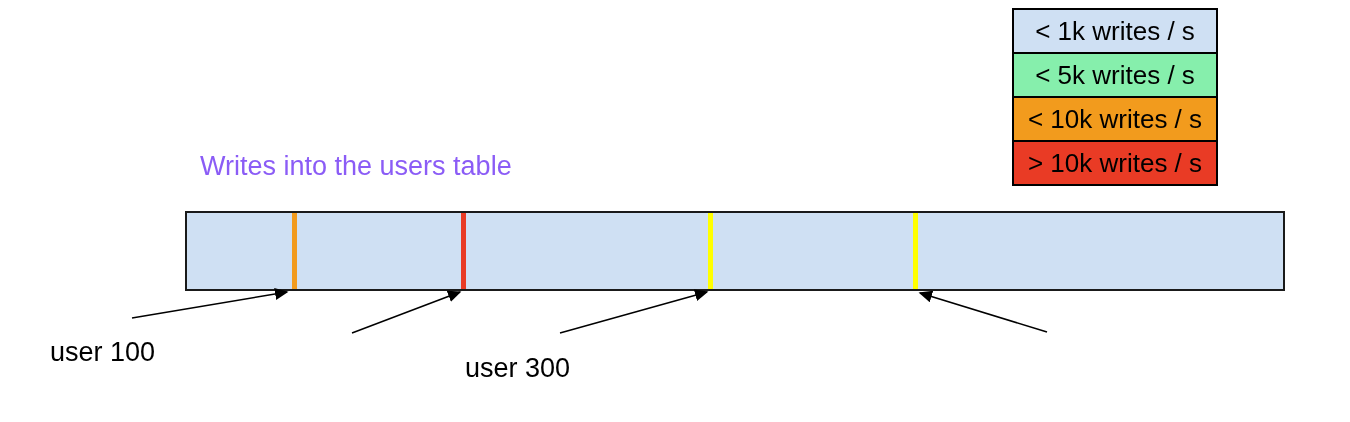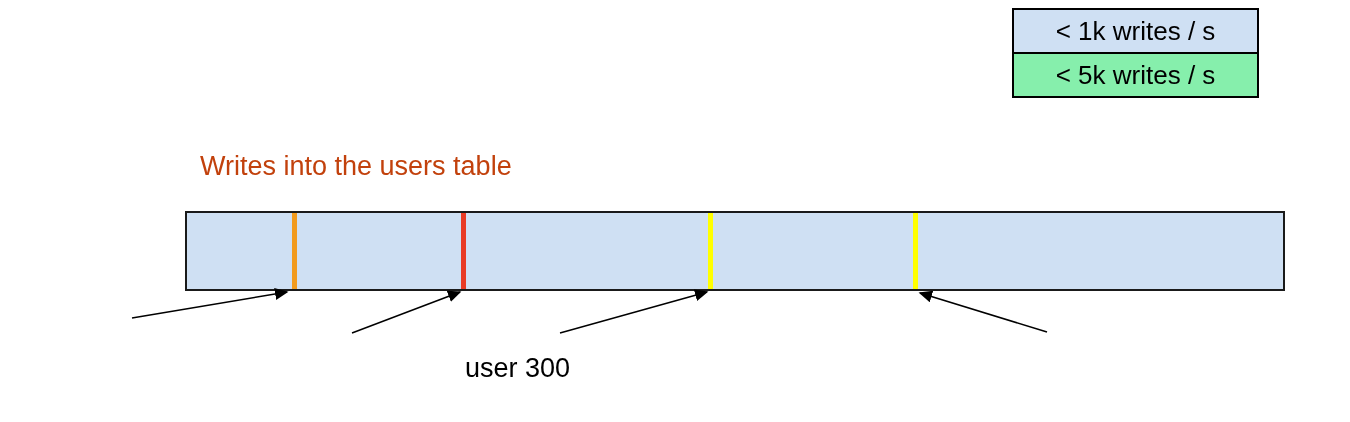--- a/index.html
+++ b/index.html
@@ -13,28 +13,28 @@
     width: 1350px;
     height: 422px;
     background: #ffffff;
     overflow: hidden;
   }
   .title {
     position: absolute;
     left: 200px;
     top: 151px;
     font-size: 27px;
-    color: #c2410c;
+    color: #8b5cf6;
     white-space: nowrap;
   }
   .legend {
     position: absolute;
     left: 1012px;
     top: 8px;
-    width: 247px;
+    width: 206px;
   }
   .legend-row {
     box-sizing: border-box;
     width: 100%;
     height: 46px;
     border: 2px solid #000000;
     margin-top: -2px;
     display: flex;
     align-items: center;
     justify-content: center;
@@ -74,20 +74,26 @@
 
   <div class="title">Writes into the users table</div>
 
   <div class="legend">
     <div class="legend-row" style="background: rgb(207, 224, 243);">
       <span>&lt; 1k writes / s</span>
     </div>
     <div class="legend-row" style="background: #86efac;">
       <span>&lt; 5k writes / s</span>
     </div>
+    <div class="legend-row" style="background: rgb(242, 155, 29);">
+      <span>&lt; 10k writes / s</span>
+    </div>
+    <div class="legend-row" style="background: rgb(233, 59, 37);">
+      <span>&gt; 10k writes / s</span>
+    </div>
   </div>
 
   <div class="bar" style="left: 185px; top: 211px; width: 1100px; height: 80px; background: rgb(207, 224, 243); border-color: rgb(26, 26, 26);">
     <div class="marker" style="left: 105px; background: rgb(242, 155, 29);"></div>
     <div class="marker" style="left: 274px; background: rgb(233, 59, 37);"></div>
     <div class="marker" style="left: 521px; background: rgb(255, 255, 0);"></div>
     <div class="marker" style="left: 726px; background: rgb(255, 255, 0);"></div>
   </div>
 
   <svg class="arrows" width="1350" height="422">
@@ -95,15 +101,16 @@
       <marker id="arrowhead" markerWidth="10" markerHeight="8" refX="8" refY="4" orient="auto">
         <path d="M0,0 L9,4 L0,8 z" fill="#000000"></path>
       </marker>
     </defs>
   <line x1="132" y1="318" x2="287" y2="292" stroke="#000000" stroke-width="1.5" marker-end="url(#arrowhead)"></line>
       <line x1="352" y1="333" x2="460" y2="292" stroke="#000000" stroke-width="1.5" marker-end="url(#arrowhead)"></line>
       <line x1="560" y1="333" x2="707" y2="292" stroke="#000000" stroke-width="1.5" marker-end="url(#arrowhead)"></line>
       <line x1="1047" y1="332" x2="920" y2="293" stroke="#000000" stroke-width="1.5" marker-end="url(#arrowhead)"></line>
     </svg>
 
+  <div class="user-label" style="left: 50px; top: 337px;">user 100</div>
   <div class="user-label" style="left: 465px; top: 353px;">user 300</div>
 
 </div>
 
 </body></html>

